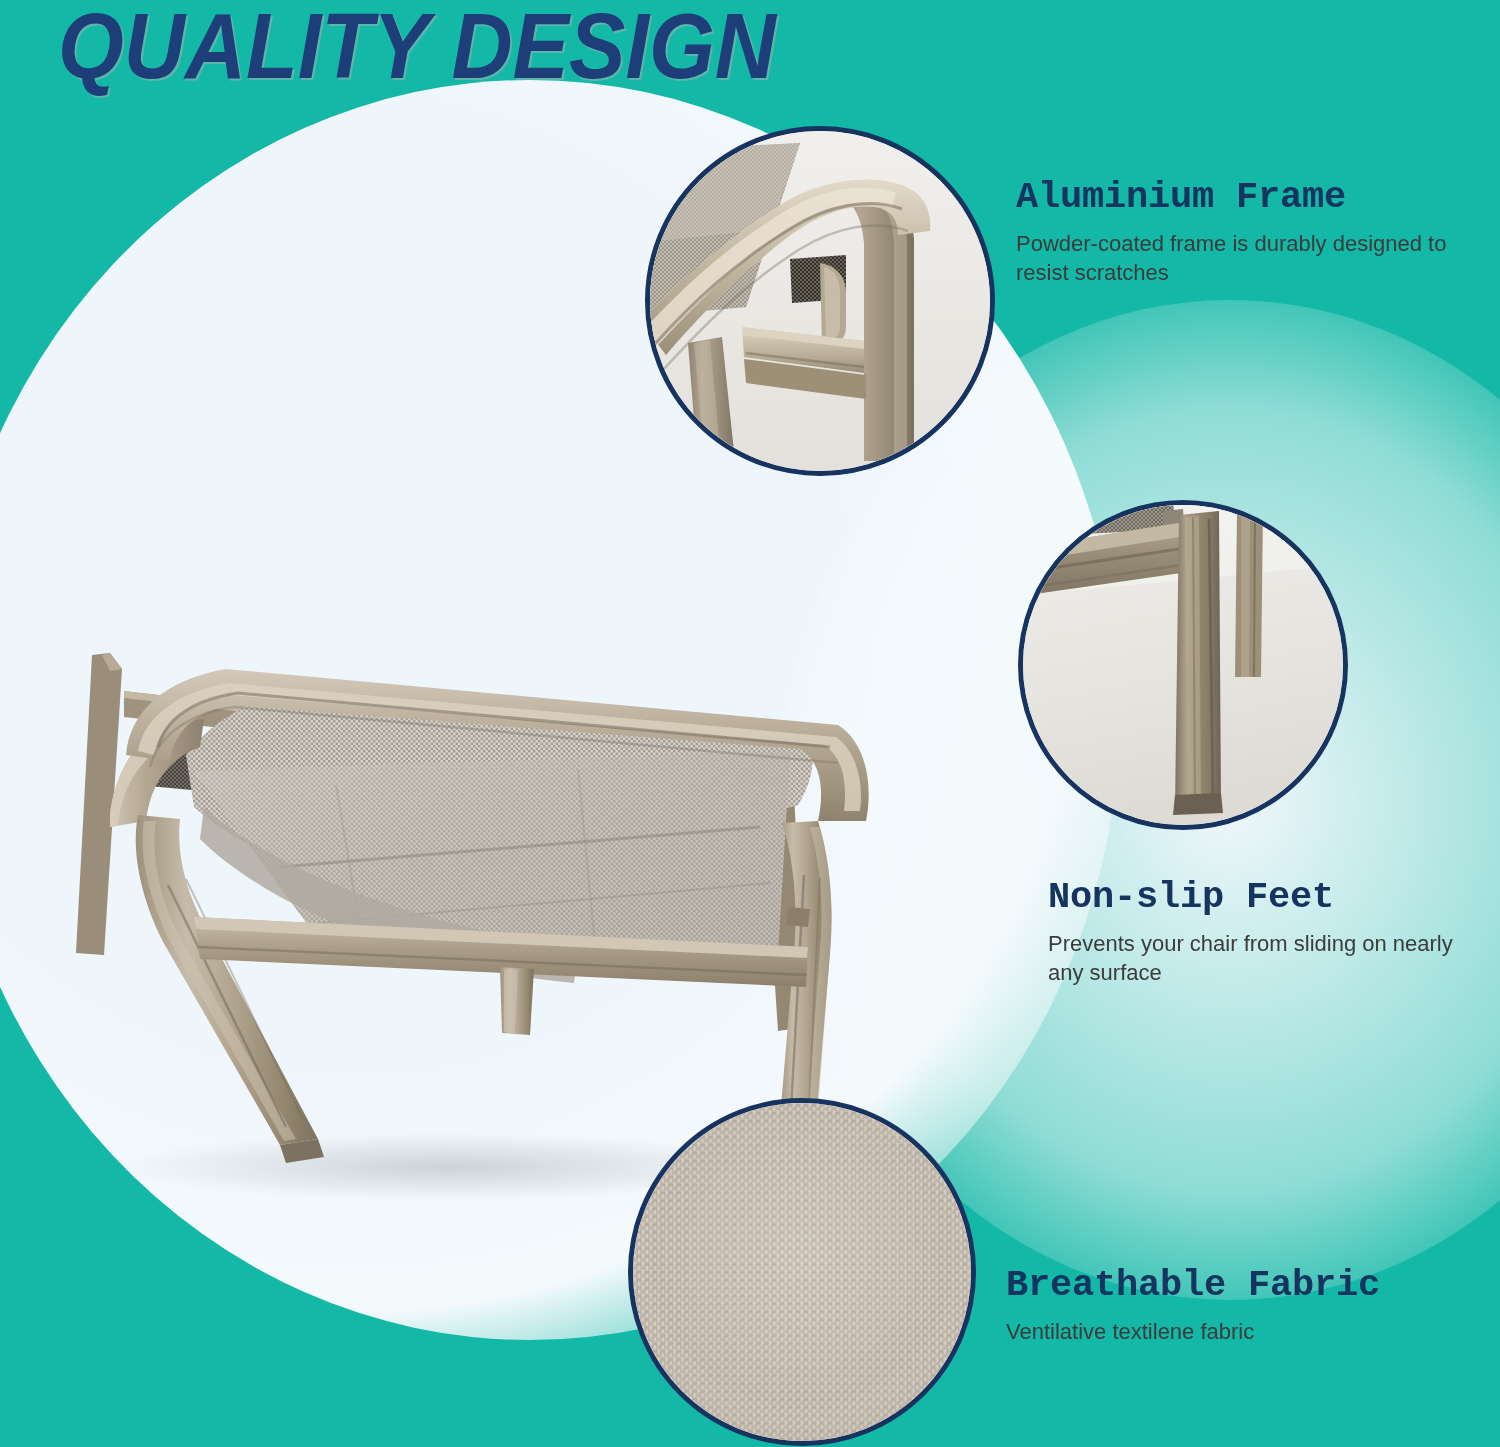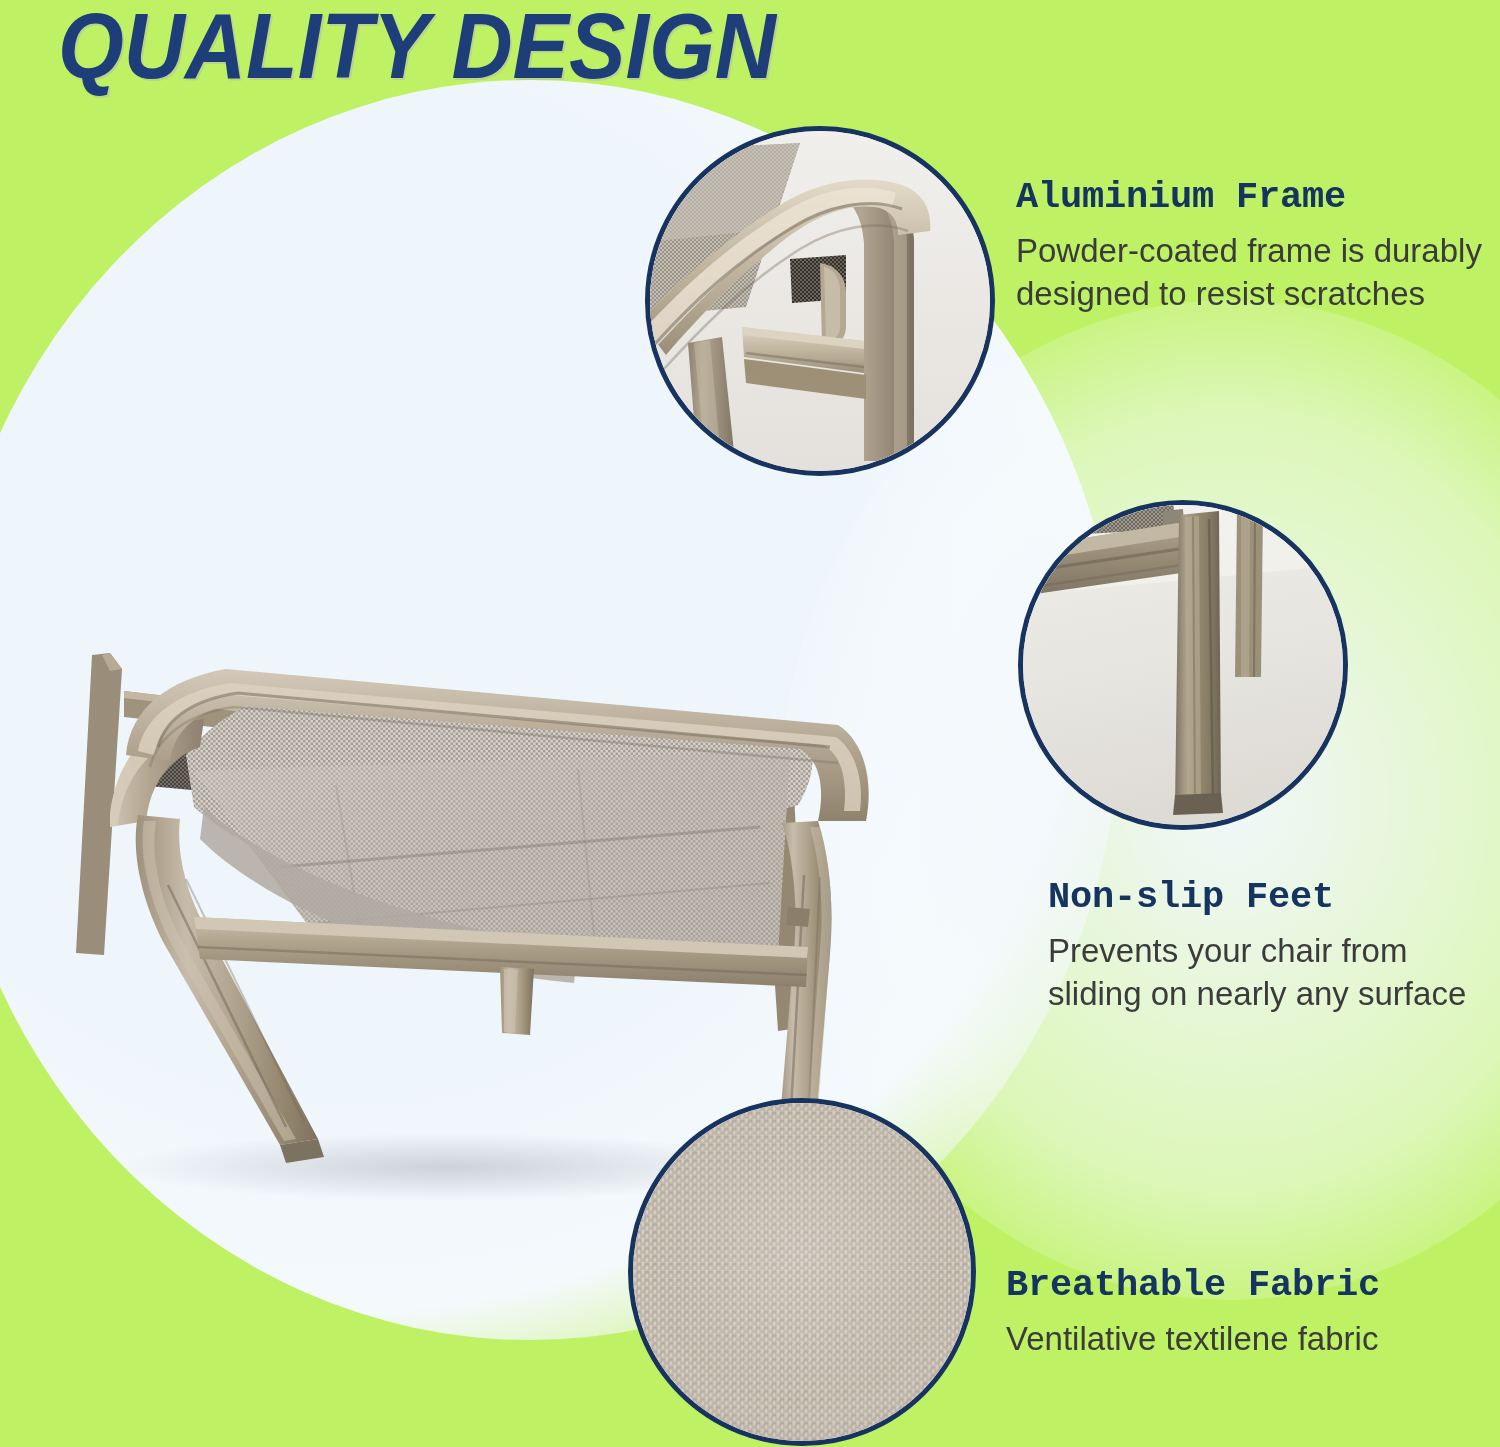--- a/index.html
+++ b/index.html
@@ -8,21 +8,21 @@
     background: #ffffff;
   }
   body {
     font-family: "Liberation Sans", sans-serif;
   }
   #page {
     position: relative;
     width: 1500px;
     height: 1447px;
     overflow: hidden;
-    background: #bef264;
+    background: #14b8a6;
   }
 
   
   .bg-blob {
     position: absolute;
     left: -60px;
     top: 80px;
     width: 1180px;
     height: 1260px;
     border-radius: 50%;
@@ -82,21 +82,21 @@
     color: #163460;
     font-weight: 700;
     font-size: 37px;
     line-height: 1.15;
     margin: 0 0 10px 0;
     letter-spacing: -0.2px;
     font-family: Liberation Mono, monospace;
   }
   .callout-body {
     color: #3b3b3b;
-    font-size: 33px;
+    font-size: 22px;
     line-height: 1.33;
     margin: 0;
     font-weight: 400;
   }
   #text-frame  { left: 1016px; top: 176px;  width: 470px; }
   #text-feet   { left: 1048px; top: 876px;  width: 445px; }
   #text-fabric { left: 1006px; top: 1264px; width: 490px; }
 
   
   #product { position: absolute; left: 18px; top: 455px; width: 860px; height: 760px; }

